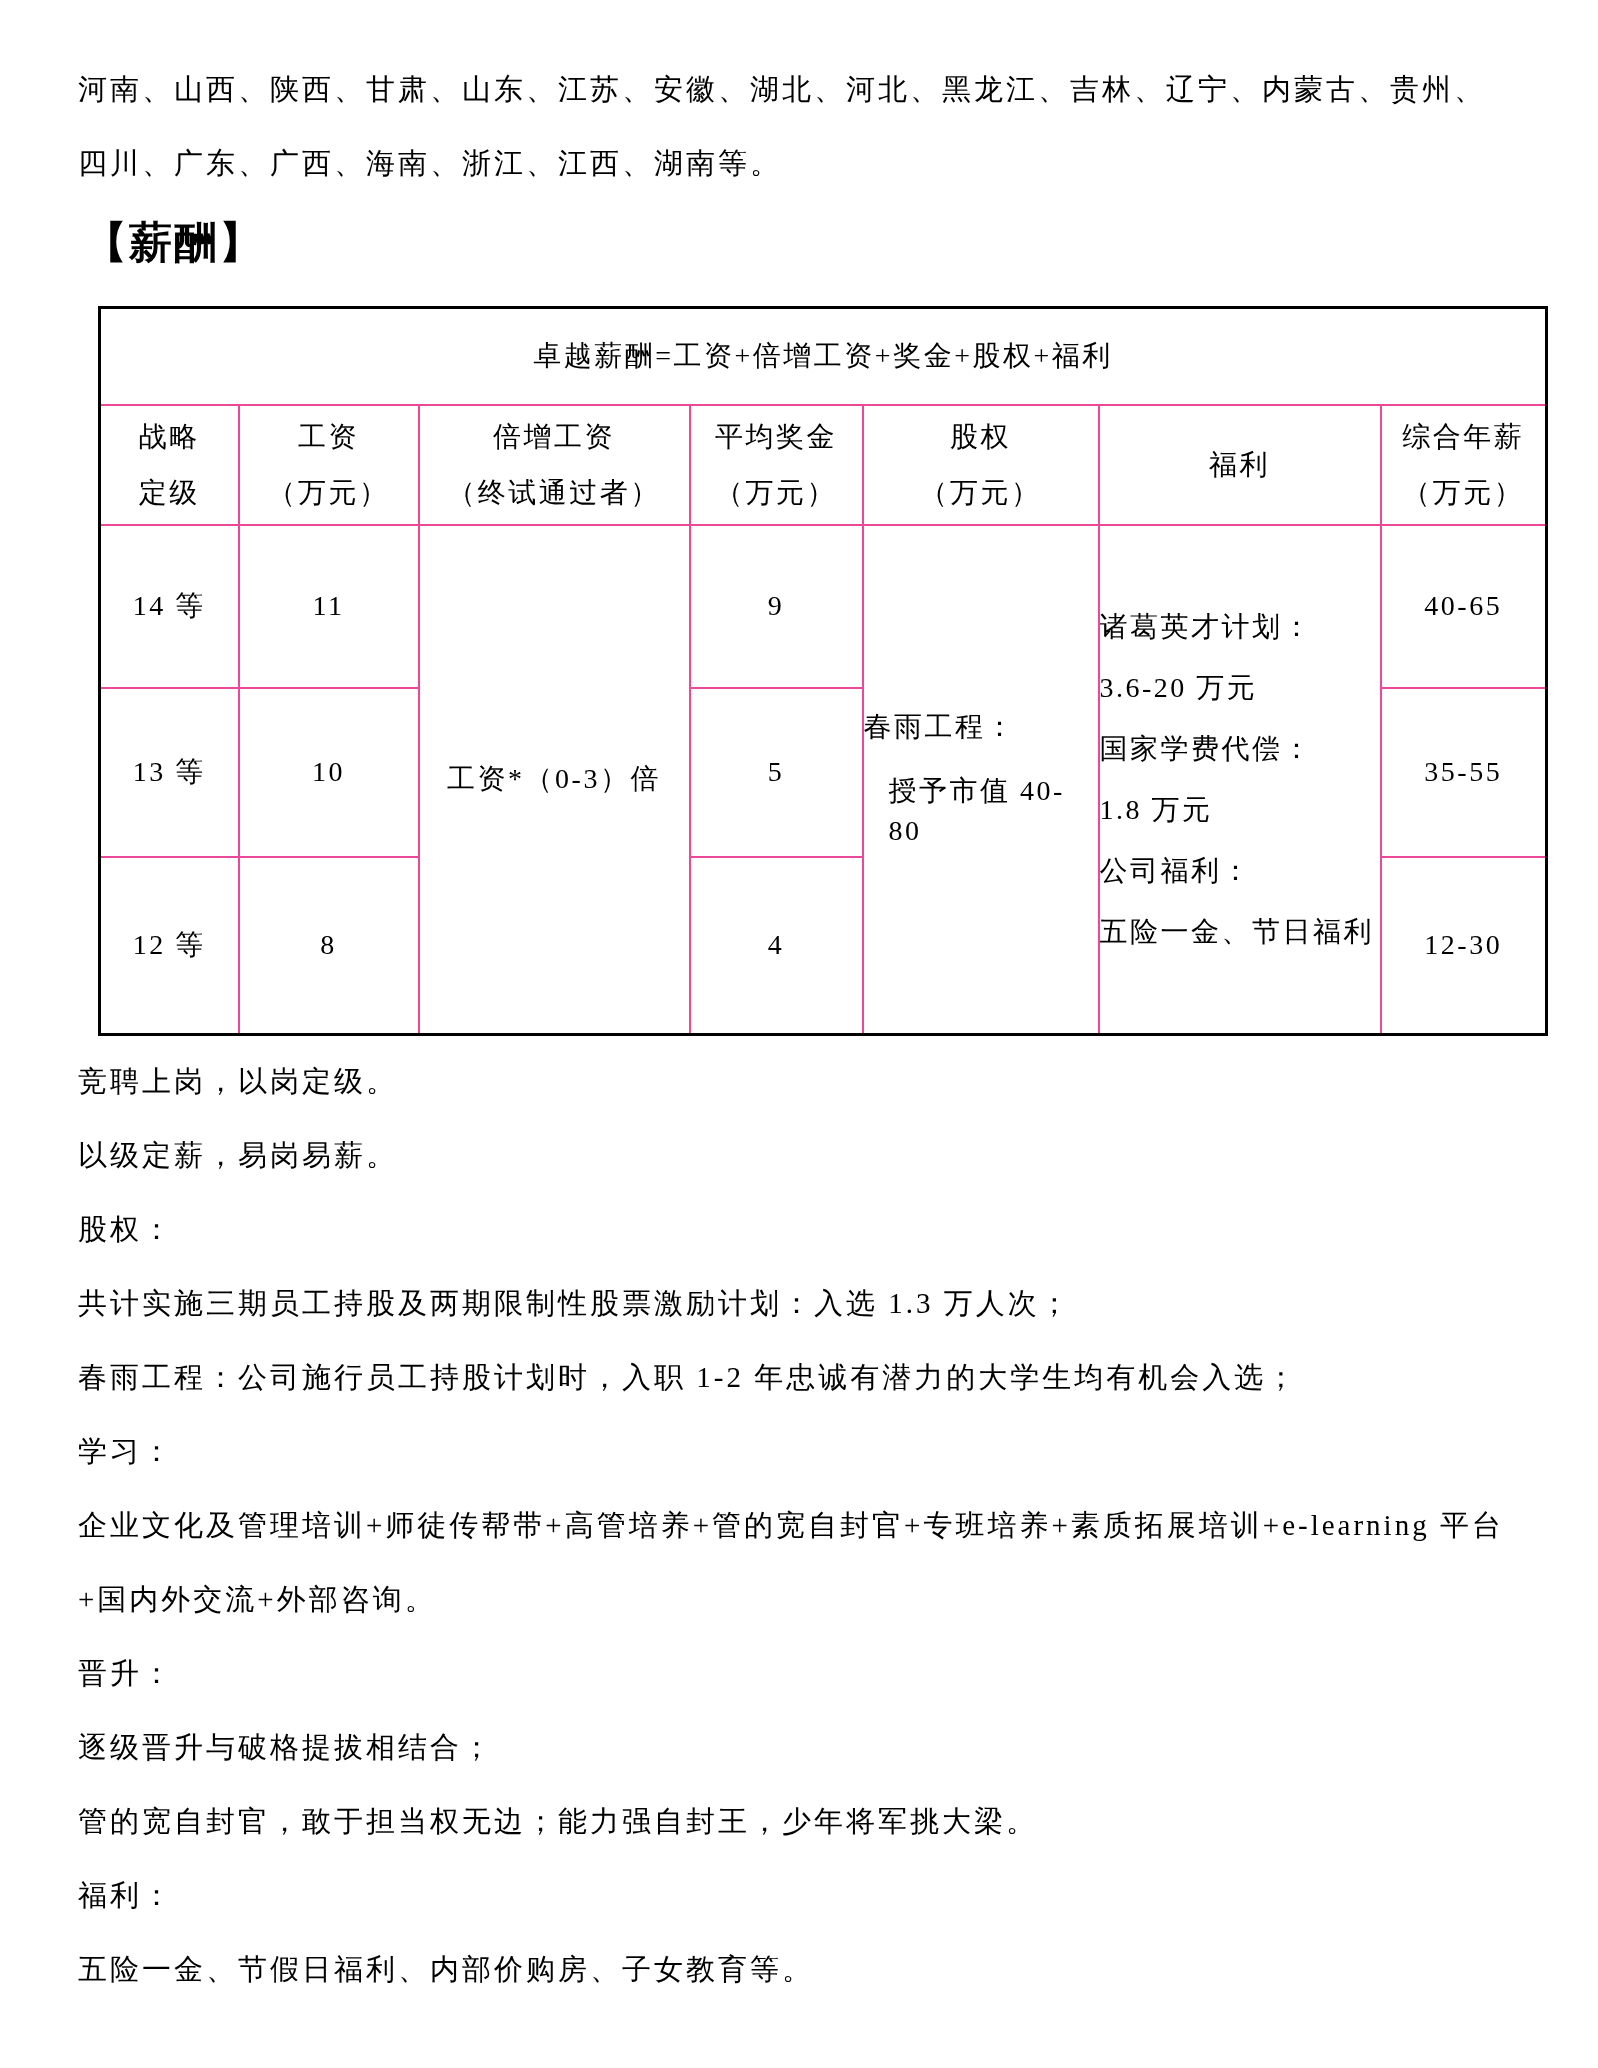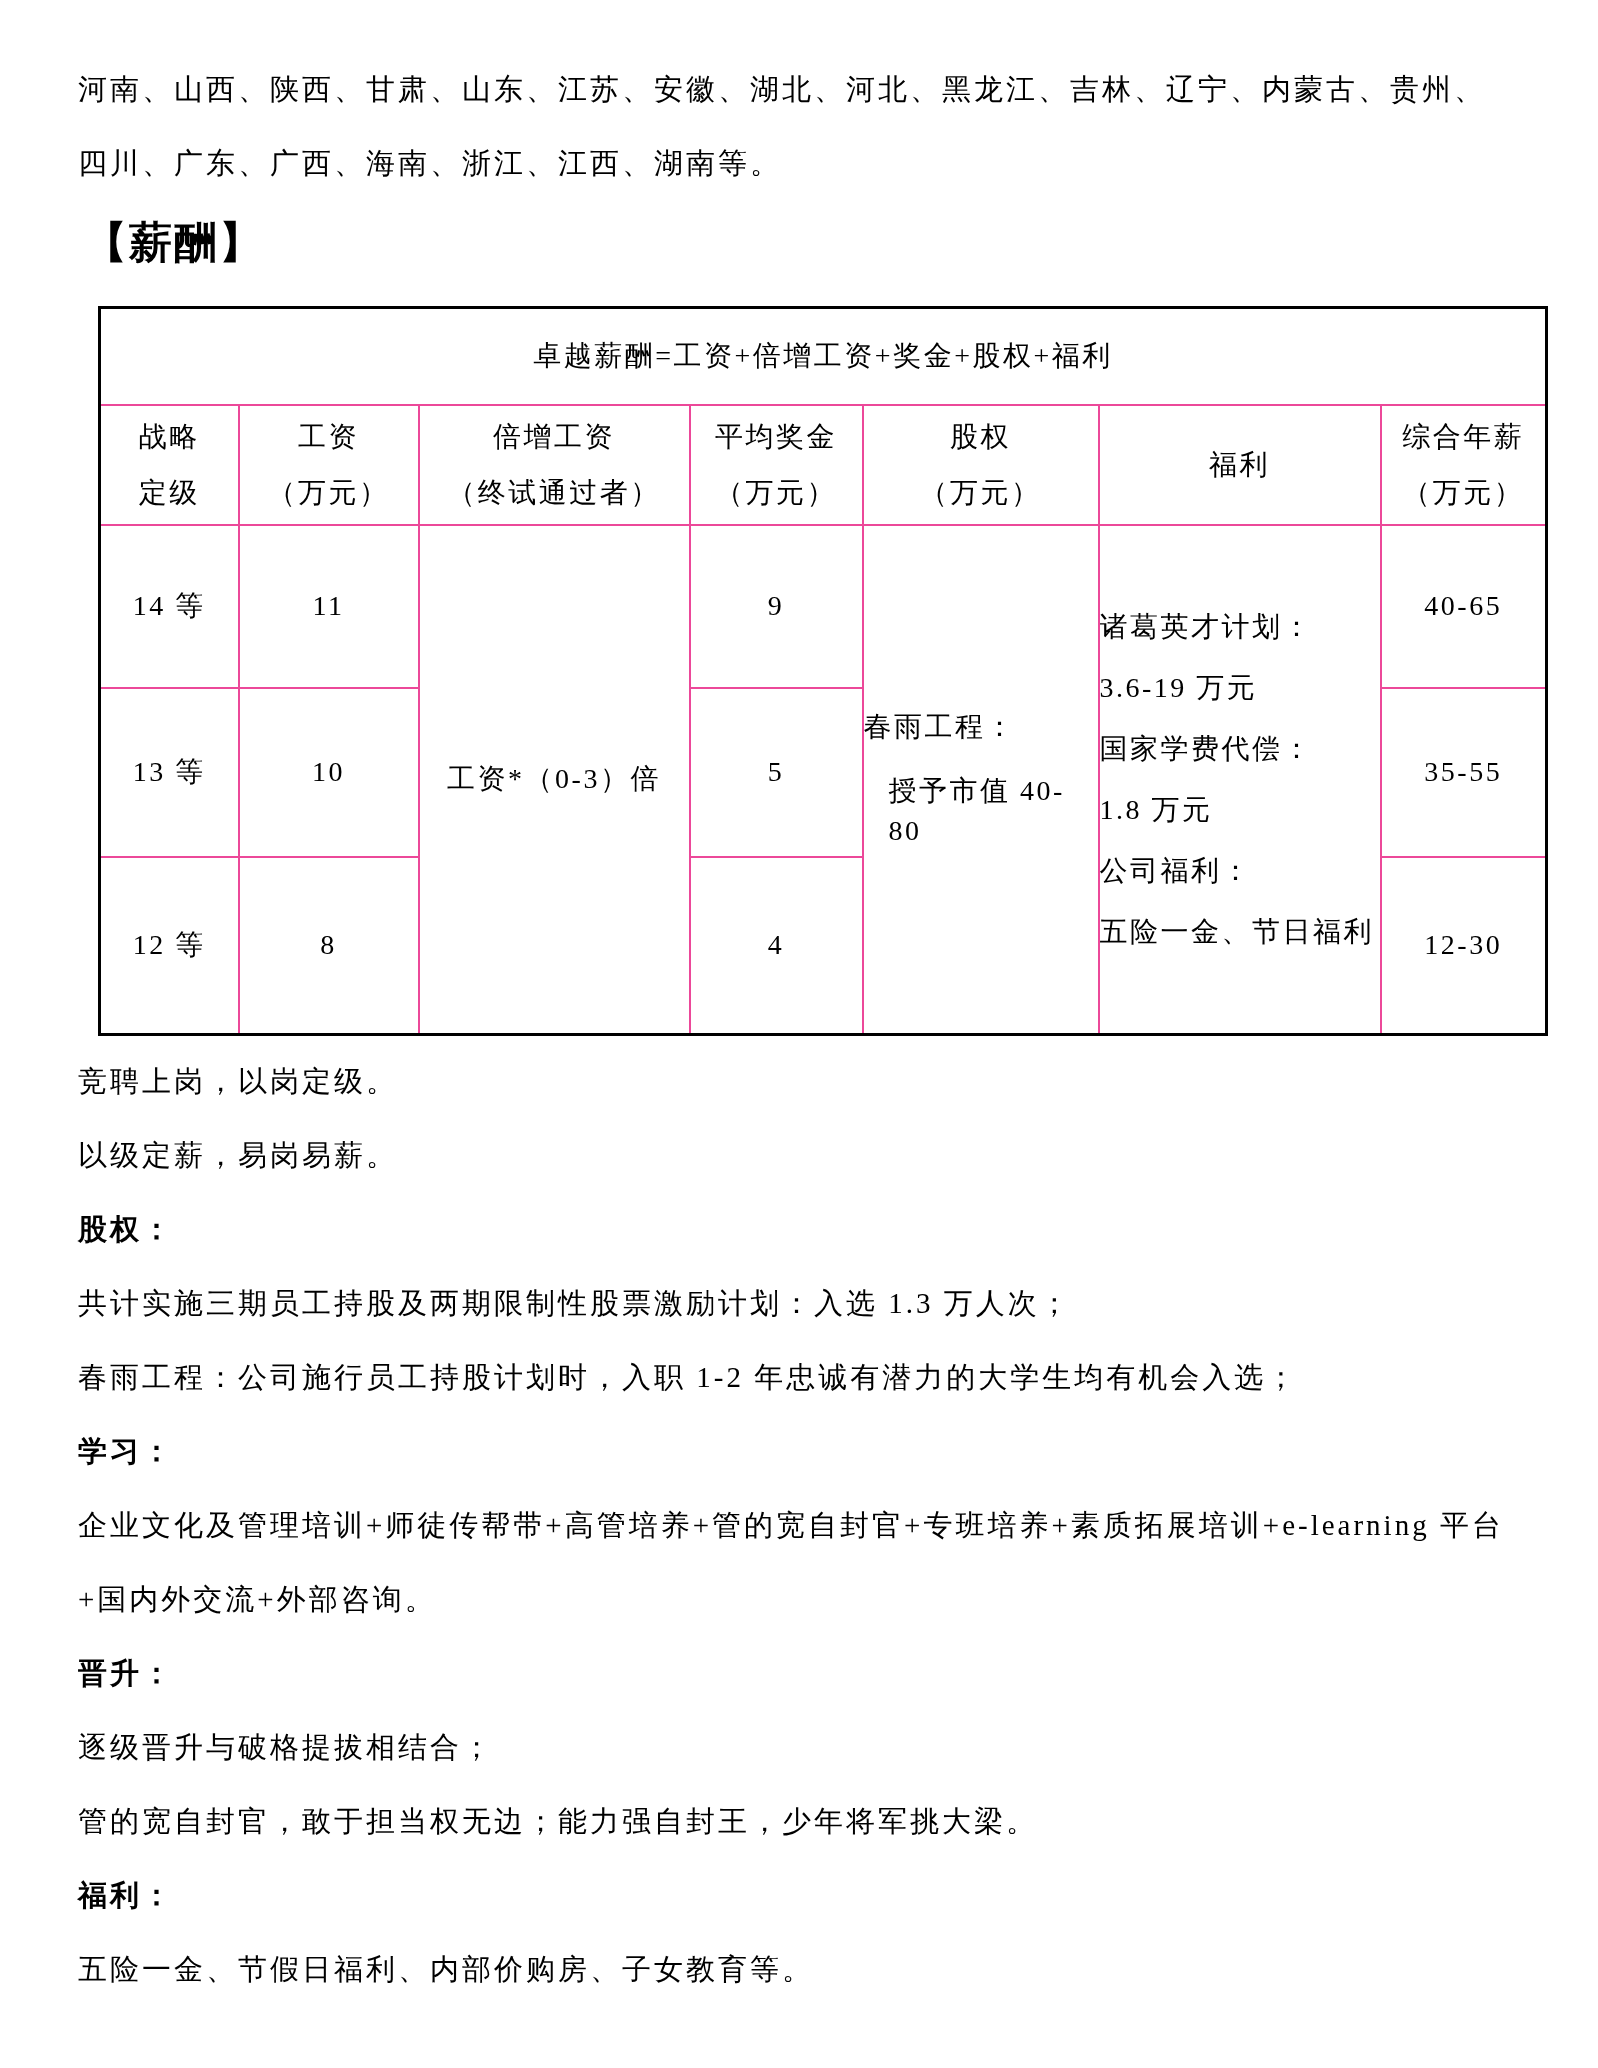--- a/index.html
+++ b/index.html
@@ -11,21 +11,21 @@
   }
   .para {
     font-size:29px; line-height:74px; margin:0;
     letter-spacing:3px; white-space:pre-line; text-align:justify;
   }
   .para.nojust { text-align:left; }
   .heading {
     font-size:43px; font-weight:bold; line-height:74px; margin:6px;
     letter-spacing:2px;
   }
-  .bold { font-weight:bold; }
+  .bold { font-weight:normal; }
   table.salary {
     border-collapse:collapse; table-layout:fixed;
     width:1447px; margin:26px 0 0 20px;
     border:3px solid #000;
   }
   table.salary td {
     border:2px solid #ec4899; padding:0;
     font-size:28px; letter-spacing:2.5px; color:#000;
     vertical-align:middle; text-align:center;
     overflow:hidden;
@@ -87,21 +87,21 @@
         <td>14 等</td>
         <td>11</td>
         <td rowspan="3">工资*（0-3）倍</td>
         <td>9</td>
         <td rowspan="3" class="cell-left">
           <div class="equity-line">春雨工程：</div>
           <div class="equity-line">授予市值 40-80</div>
         </td>
         <td rowspan="3" class="cell-left">
           <div class="mcell-line">诸葛英才计划：</div>
-          <div class="mcell-line">3.6-19 万元</div>
+          <div class="mcell-line">3.6-20 万元</div>
           <div class="mcell-line">国家学费代偿：</div>
           <div class="mcell-line">1.8 万元</div>
           <div class="mcell-line">公司福利：</div>
           <div class="mcell-line">五险一金、节日福利</div>
         </td>
         <td>40-65</td>
       </tr>
       <tr class="row-2">
         <td>13 等</td>
         <td>10</td>

